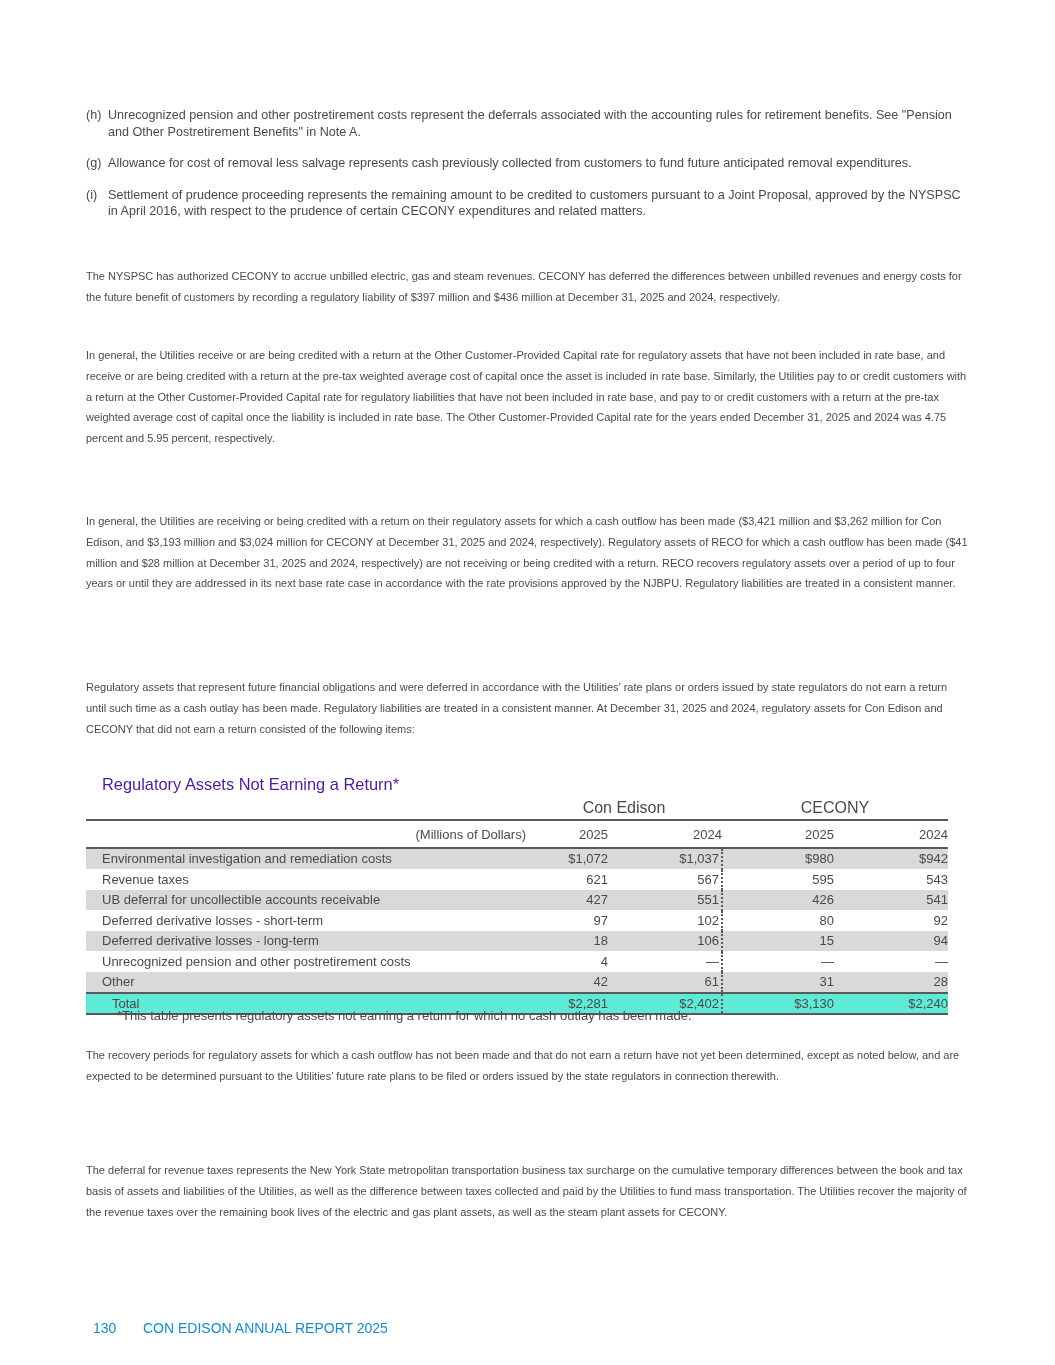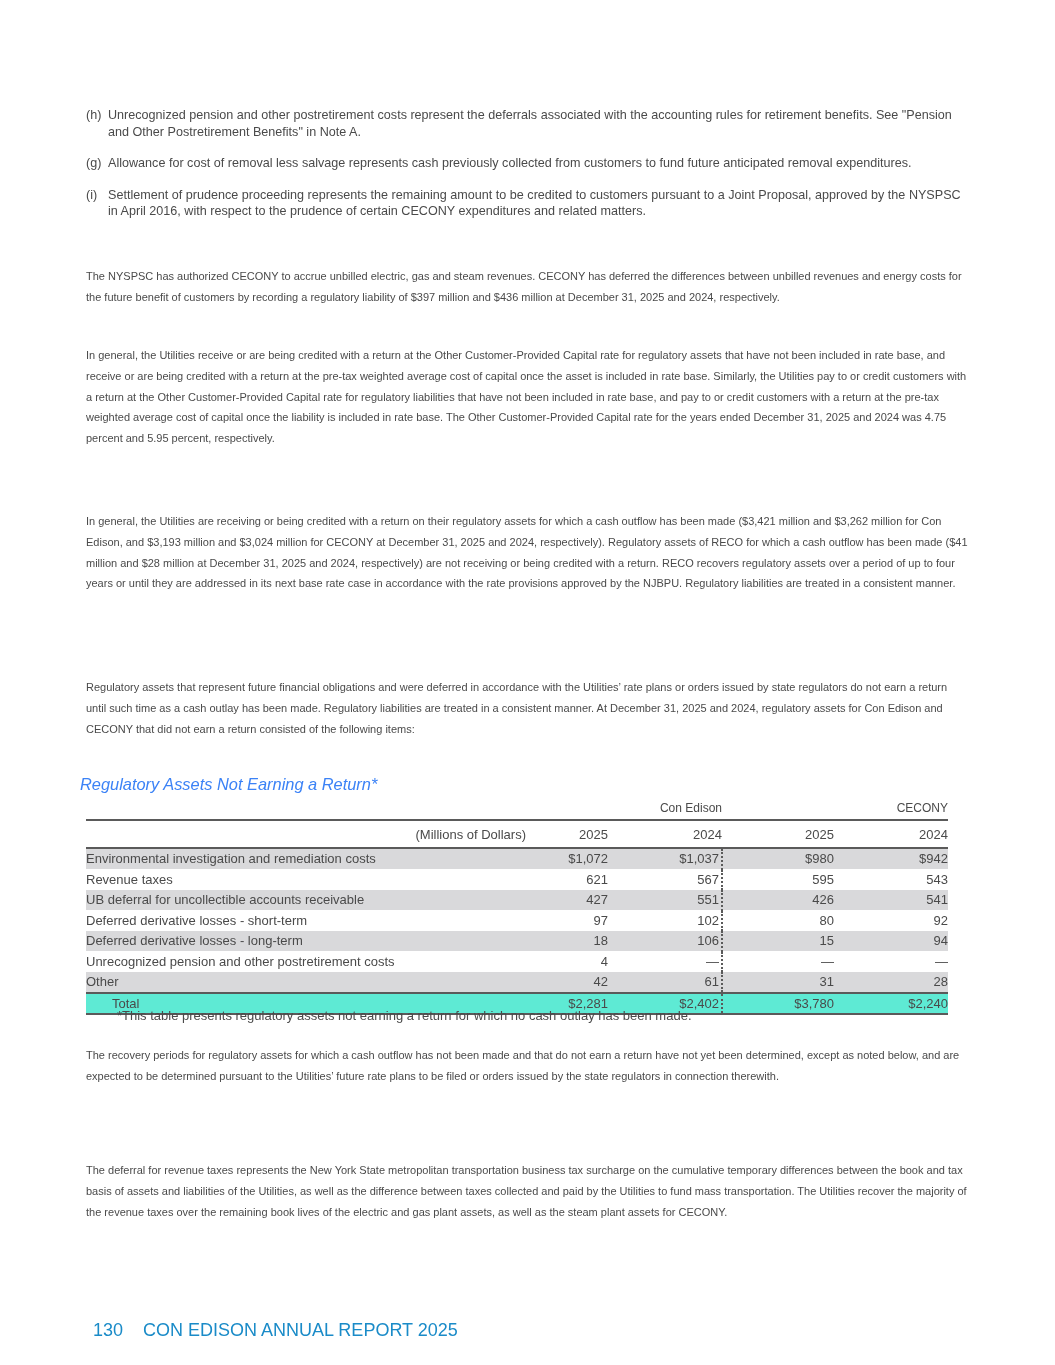--- a/index.html
+++ b/index.html
@@ -38,64 +38,64 @@
       position: absolute;
       left: 86px;
       width: 884px;
       font-size: 11px;
       line-height: 20.8px;
       color: #4a4a4a;
       margin: 0;
     }
     .table-title {
       position: absolute;
-      left: 80px;
+      left: 102px;
       top: 774px;
       font-size: 16.4px;
       line-height: 20px;
-      color: #3b82f6;
-      font-style: italic;
+      color: #4c1d95;
     }
     .reg-table {
       position: absolute;
       left: 86px;
       top: 796px;
       width: 862px;
       border-collapse: collapse;
       font-size: 13px;
       color: #4a4a4a;
     }
     .reg-table th, .reg-table td {
       padding: 0;
       height: 19.5px;
       white-space: nowrap;
     }
     .reg-table .group-head th {
       font-weight: normal;
-      font-size: 12px;
+      font-size: 16px;
       height: 23px;
-      text-align: right;
+      text-align: center;
       border-bottom: 2px solid #5a5a5a;
     }
     .reg-table .year-head th {
       font-weight: normal;
       font-size: 13px;
       height: 26px;
       vertical-align: middle;
       border-bottom: 2px solid #5a5a5a;
     }
     .reg-table .year-head th.label {
       text-align: right;
       padding-left: 4px;
     }
     .reg-table .year-head th.num {
       text-align: right;
     }
     .reg-table td.label {
       text-align: left;
+      padding-left: 16px;
     }
     .reg-table td.num {
       text-align: right;
     }
     .reg-table tr.shade td {
       background: #d9d9db;
     }
     .reg-table tr.row td {
       border-bottom: 1px solid #ffffff;
     }
@@ -120,21 +120,21 @@
       position: absolute;
       left: 117px;
       top: 1008px;
       font-size: 13px;
       color: #4a4a4a;
     }
     .footer {
       position: absolute;
       left: 93px;
       top: 1320px;
-      font-size: 18px;
+      font-size: 14px;
       color: #1a8bc8;
     }
     .footer .page-num {
       display: inline-block;
       width: 50px;
     }
   </style>
 </head>
 <body>
 
@@ -220,21 +220,21 @@
       <td class="label">Other</td>
       <td class="num">42</td>
       <td class="num sep">61</td>
       <td class="num">31</td>
       <td class="num">28</td>
     </tr>
     <tr class="total">
       <td class="label">Total</td>
       <td class="num">$2,281</td>
       <td class="num sep">$2,402</td>
-      <td class="num">$3,780</td>
+      <td class="num">$3,130</td>
       <td class="num">$2,240</td>
     </tr>
   </tbody>
 </table>
 
 <div class="table-note">*This table presents regulatory assets not earning a return for which no cash outlay has been made.</div>
 
 <p class="body-text" style="top:1045px;">The recovery periods for regulatory assets for which a cash outflow has not been made and that do not earn a return have not yet been determined, except as noted below, and are expected to be determined pursuant to the Utilities’ future rate plans to be filed or orders issued by the state regulators in connection therewith.</p>
 <p class="body-text" style="top:1160px;">The deferral for revenue taxes represents the New York State metropolitan transportation business tax surcharge on the cumulative temporary differences between the book and tax basis of assets and liabilities of the Utilities, as well as the difference between taxes collected and paid by the Utilities to fund mass transportation. The Utilities recover the majority of the revenue taxes over the remaining book lives of the electric and gas plant assets, as well as the steam plant assets for CECONY.</p>
 

